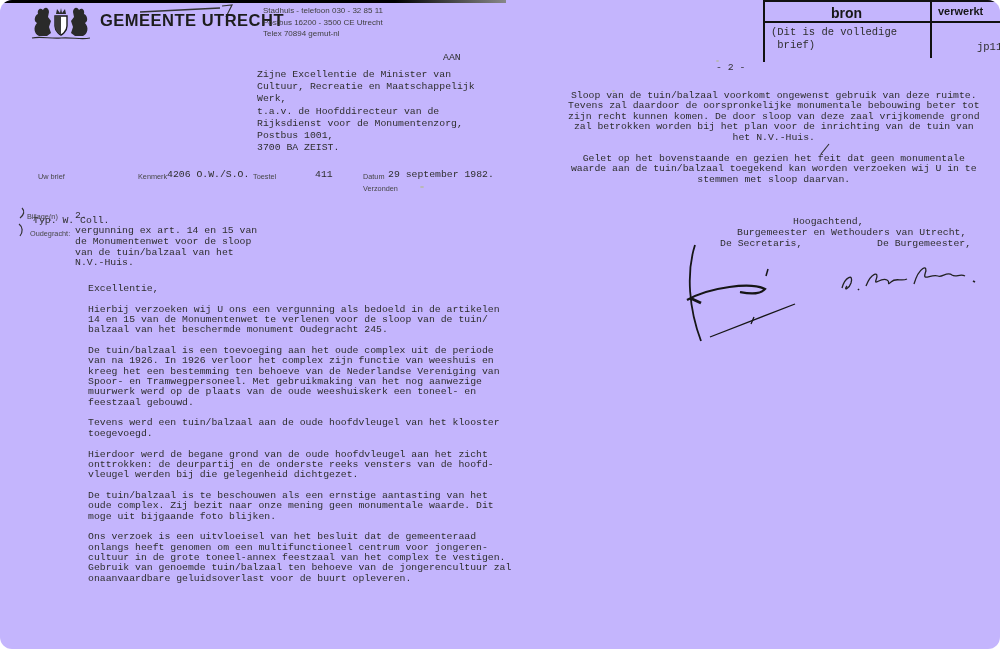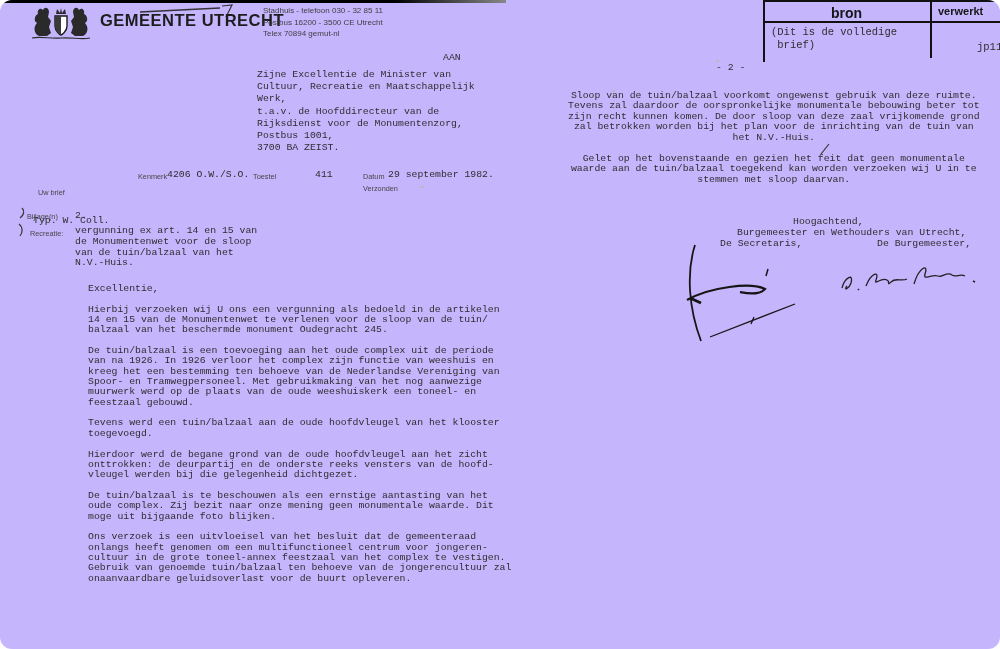--- a/index.html
+++ b/index.html
@@ -10,21 +10,21 @@
   .abs{position:absolute;}
   .topline{position:absolute;left:0;top:0;width:506px;height:3px;
            background:linear-gradient(to right,#000 78%,#888 100%);}
   .orgname{position:absolute;left:100px;top:11px;font-size:16.5px;font-weight:bold;
            letter-spacing:0.5px;color:#1d1d1d;}
   .contact{position:absolute;left:263px;top:5px;font-size:8px;line-height:11.5px;color:#3f3f3f;}
   .crest{position:absolute;left:28px;top:5px;}
   .aan{position:absolute;left:443px;top:52px;}
   .recipient{position:absolute;left:257px;top:69px;line-height:12.2px;}
   .label{position:absolute;font-size:7.3px;color:#474747;}
-  .lbl-uwbrief{left:30px;top:188px;padding-left:8px;}
+  .lbl-uwbrief{left:30px;top:172px;padding-left:8px;}
   .lbl-kenmerk{left:138px;top:172px;}
   .lbl-toestel{left:253px;top:172px;}
   .lbl-datum{left:363px;top:172px;}
   .lbl-verzonden{left:363px;top:184px;}
   .lbl-bijlage{left:27px;top:212px;}
   .lbl-onderwerp{left:30px;top:229px;}
   .val-kenmerk{left:167px;top:169px;}
   .val-toestel{left:315px;top:169px;}
   .val-datum{left:388px;top:169px;}
   .typline{left:33px;top:178px;margin-top:37px;}
@@ -95,21 +95,21 @@
 
   <div class="abs mono typline">Typ. W. Coll.</div>
 
   <svg class="abs" style="left:14px;top:206px" width="14" height="32" viewBox="0 0 14 32">
     <path d="M8 2 C11 5 10 9 6 12" stroke="#333" stroke-width="1.2" fill="none"></path>
     <path d="M5 18 C9 21 9 26 6 30" stroke="#333" stroke-width="1.2" fill="none"></path>
   </svg>
 
   <div class="label lbl-bijlage">Bijlage(n)</div>
   <div class="abs mono val-bijlage">2.</div>
-  <div class="label lbl-onderwerp">Recreatie:</div>
+  <div class="label lbl-onderwerp">Oudegracht:</div>
   <div class="abs mono pre val-onderwerp">vergunning ex art. 14 en 15 van
 de Monumentenwet voor de sloop
 van de tuin/balzaal van het
 N.V.-Huis.</div>
 
   <div class="abs mono pre body1">Excellentie,
 
 Hierbij verzoeken wij U ons een vergunning als bedoeld in de artikelen
 14 en 15 van de Monumentenwet te verlenen voor de sloop van de tuin/
 balzaal van het beschermde monument Oudegracht 245.

